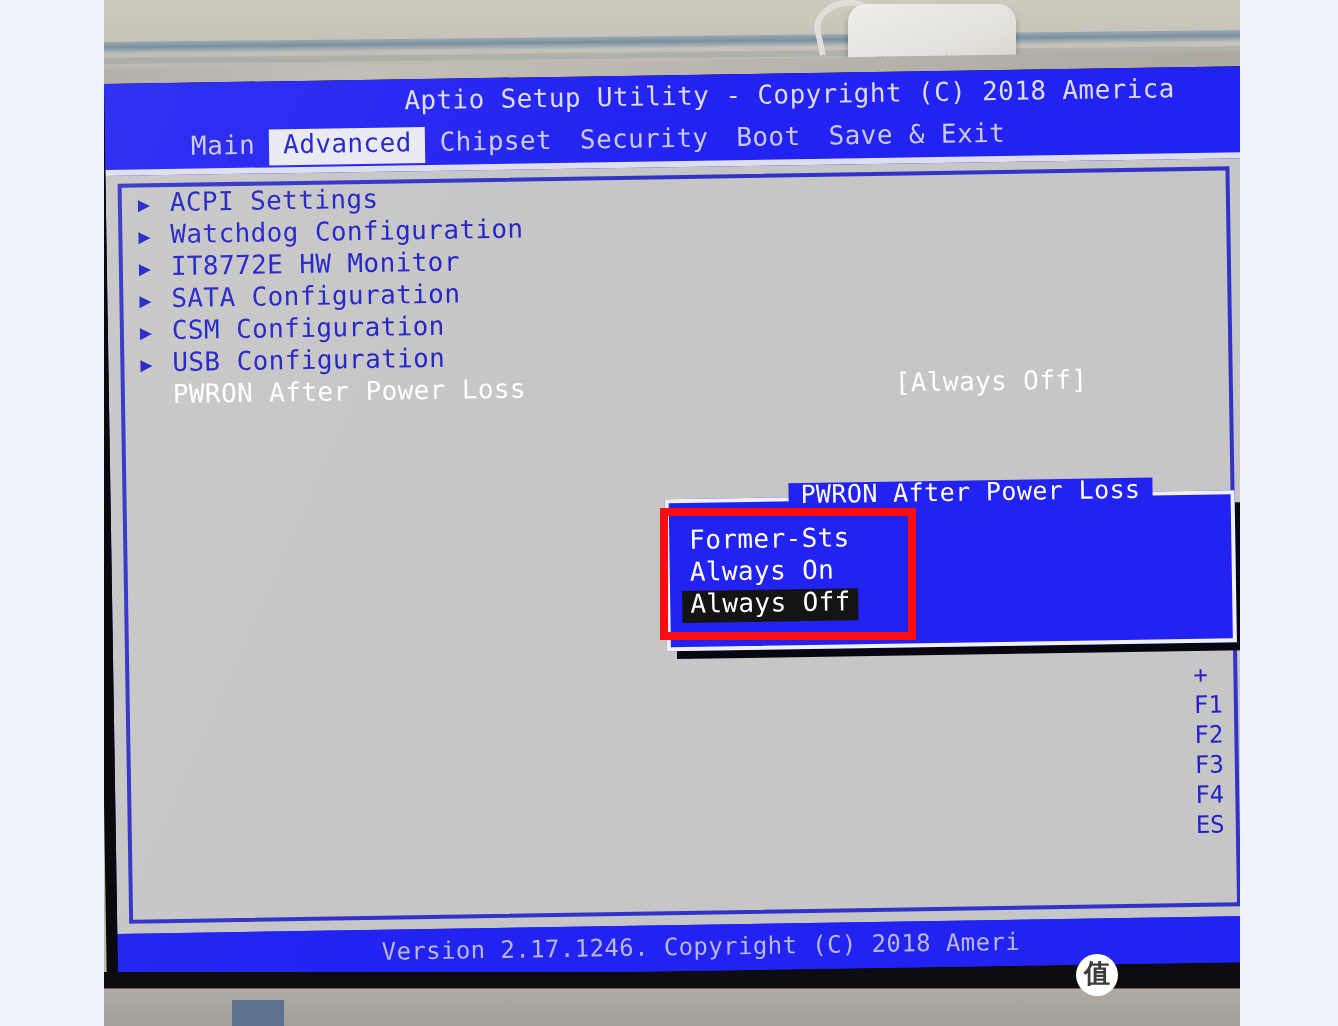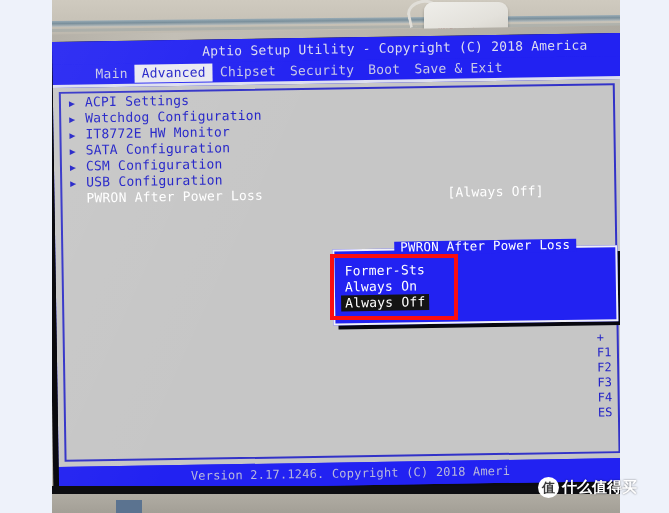--- a/index.html
+++ b/index.html
@@ -460,16 +460,15 @@
   <div class="annot-box"></div>
 
   <div class="bezel-bottom-strip"></div>
   <div class="stand-tab"></div>
 
   <div class="margin-left"></div>
   <div class="margin-right"></div>
 
   <div class="watermark">
     <div class="wm-badge">值</div>
-    <div class="wm-text">什么值得买</div>
   </div>
 
 </div>
 
 </body></html>

